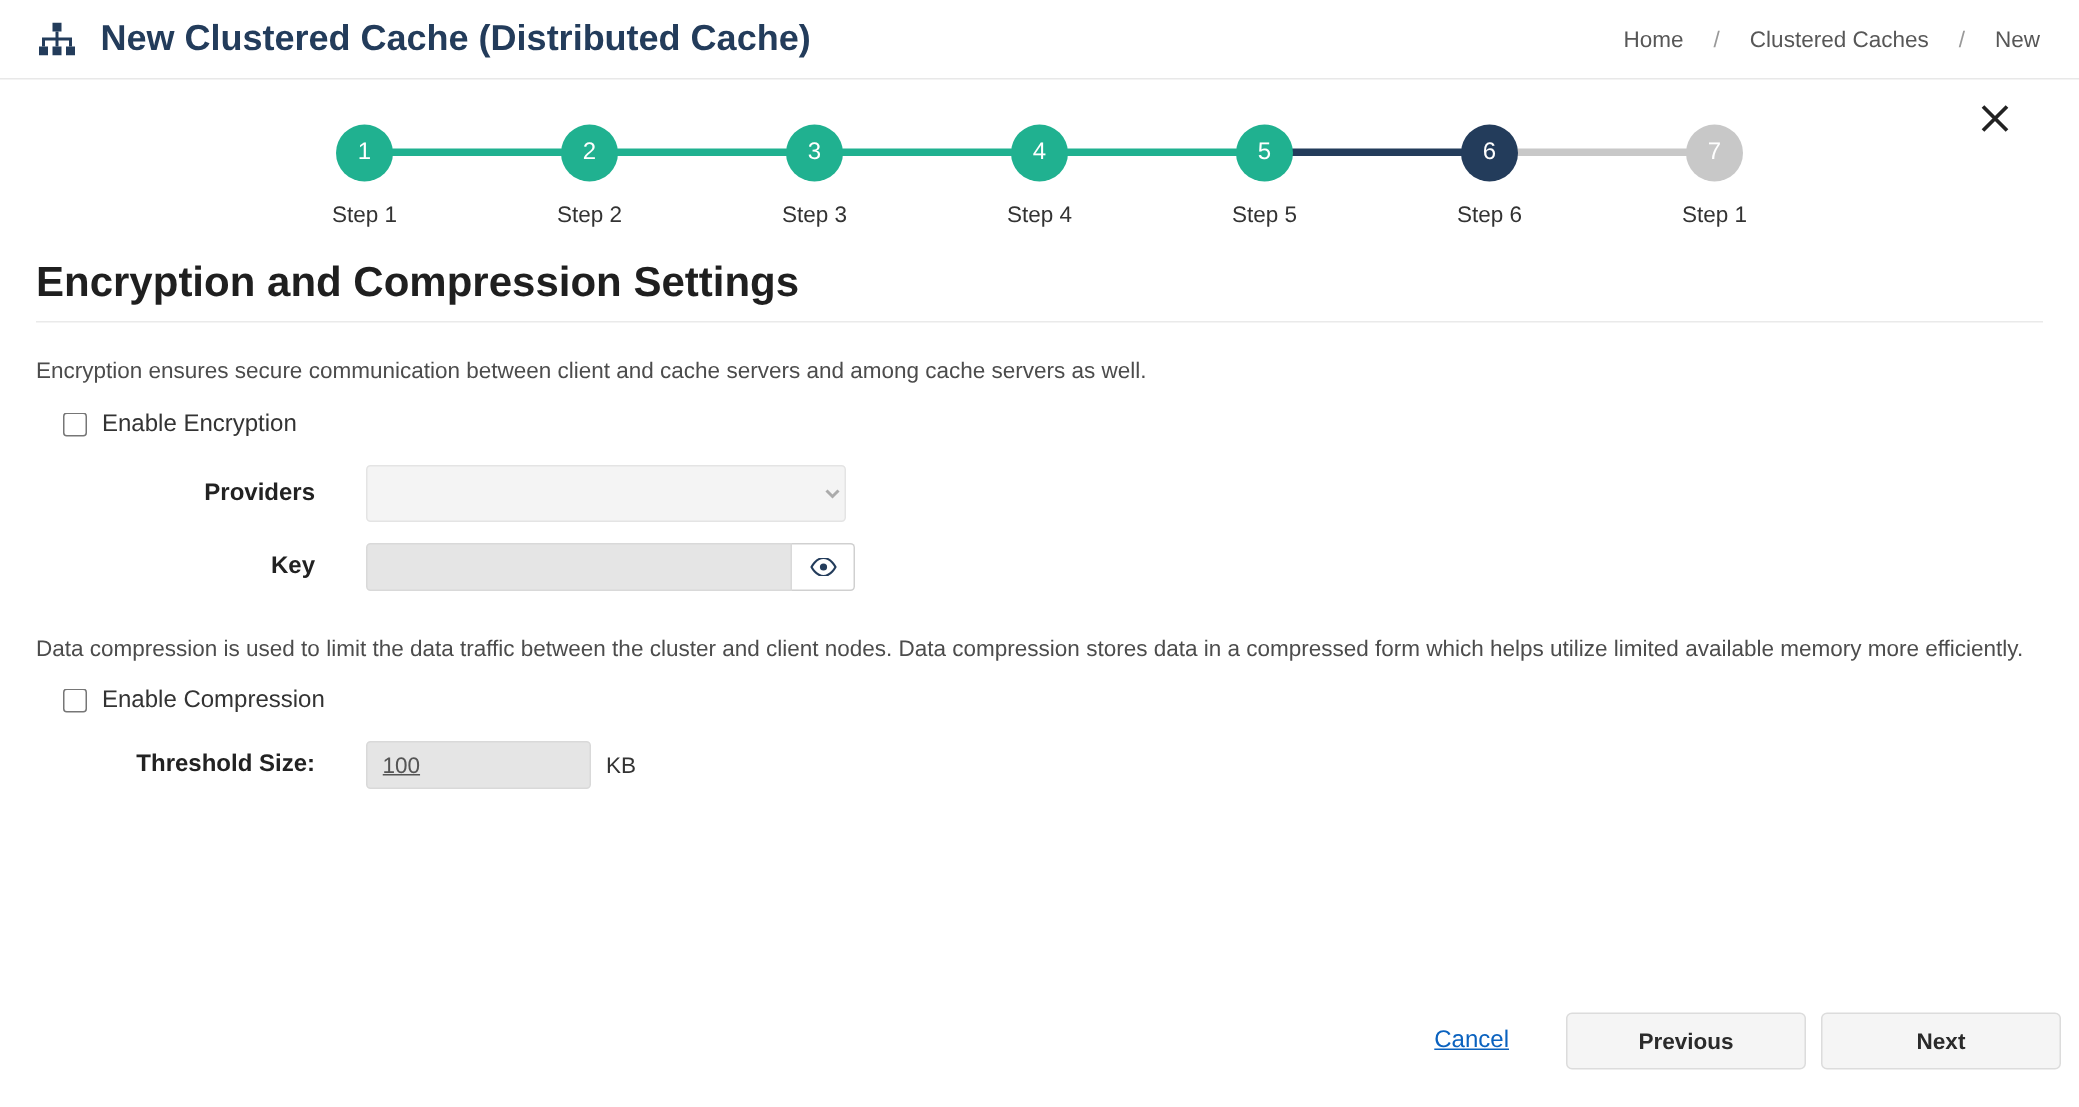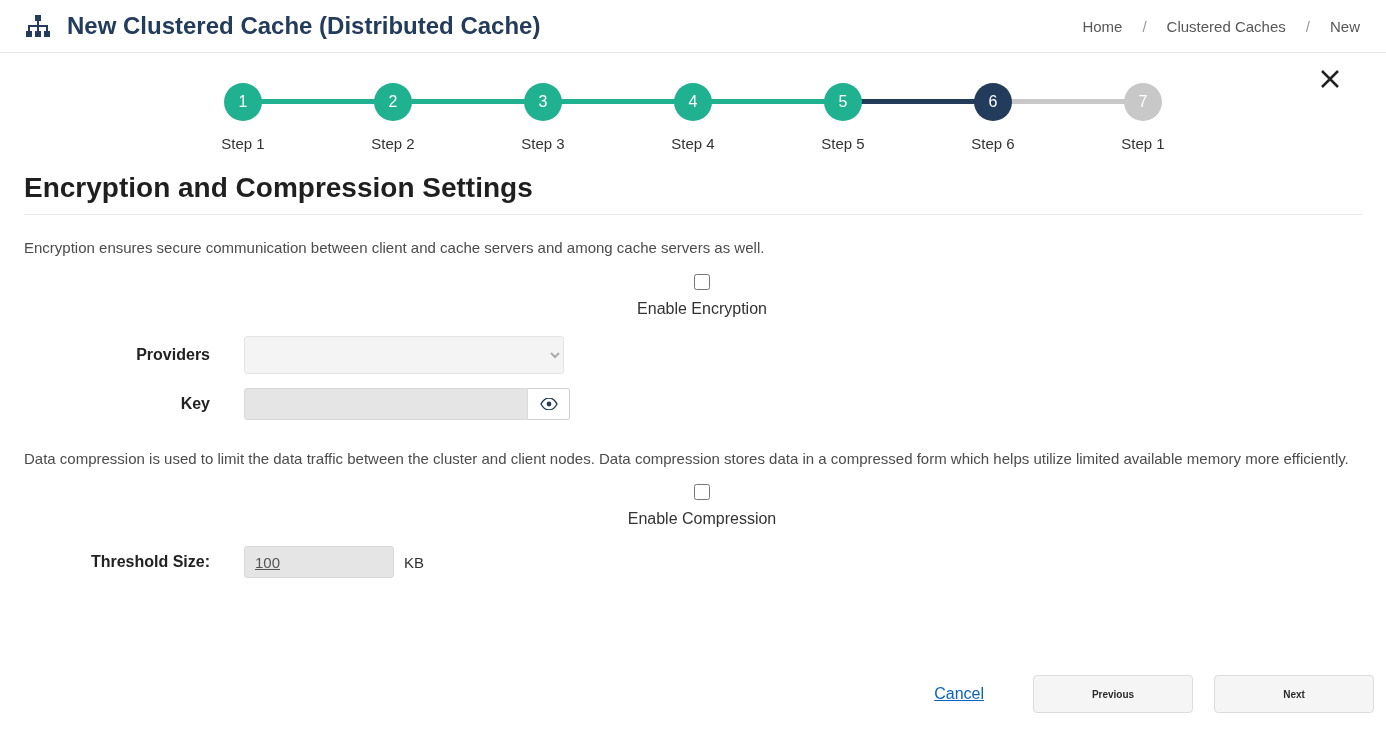--- a/index.html
+++ b/index.html
@@ -112,21 +112,20 @@
   color: #4c4c4c;
   margin-bottom: 14px;
   line-height: 1.5;
 }
 .checkbox-row {
   display: flex;
   align-items: center;
   gap: 10px;
   margin-left: 18px;
   margin-bottom: 18px;
-  flex-direction: column;
 }
 .checkbox-row input[type="checkbox"] {
   width: 16px;
   height: 16px;
 }
 .checkbox-row label {
   font-size: 16px;
   color: #333;
 }
 .form-row {
@@ -183,37 +182,37 @@
   margin-left: 10px;
   font-size: 15px;
   color: #333;
 }
 .footer {
   position: absolute;
   bottom: 4px;
   right: 12px;
   display: flex;
   align-items: center;
-  gap: 21px;
+  gap: 10px;
   padding: 14px 0;
 }
 .cancel-link {
   color: #0A62BF;
   text-decoration: underline;
   font-size: 16px;
   margin-right: 28px;
   cursor: pointer;
 }
 .wiz-btn {
   min-width: 160px;
   height: 38px;
   background: #f5f5f5;
   border: 1px solid #dcdcdc;
   border-radius: 4px;
-  font-size: 10px;
+  font-size: 15px;
   font-weight: 700;
   color: #2b2b2b;
   cursor: pointer;
 }
 
 .content-area {
   padding: 0 24px;
   position: relative;
   height: calc(738px - 60px);
 }

